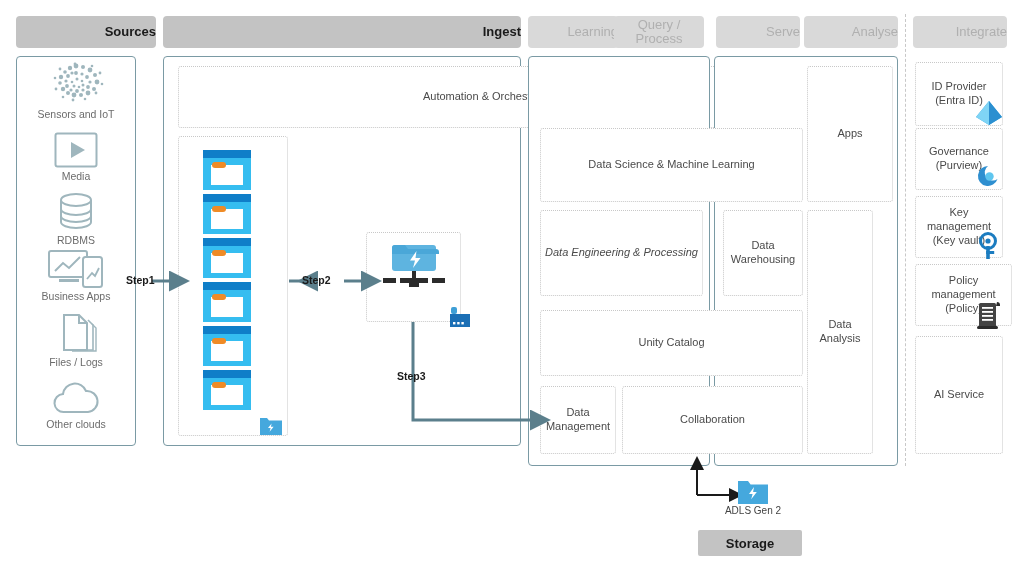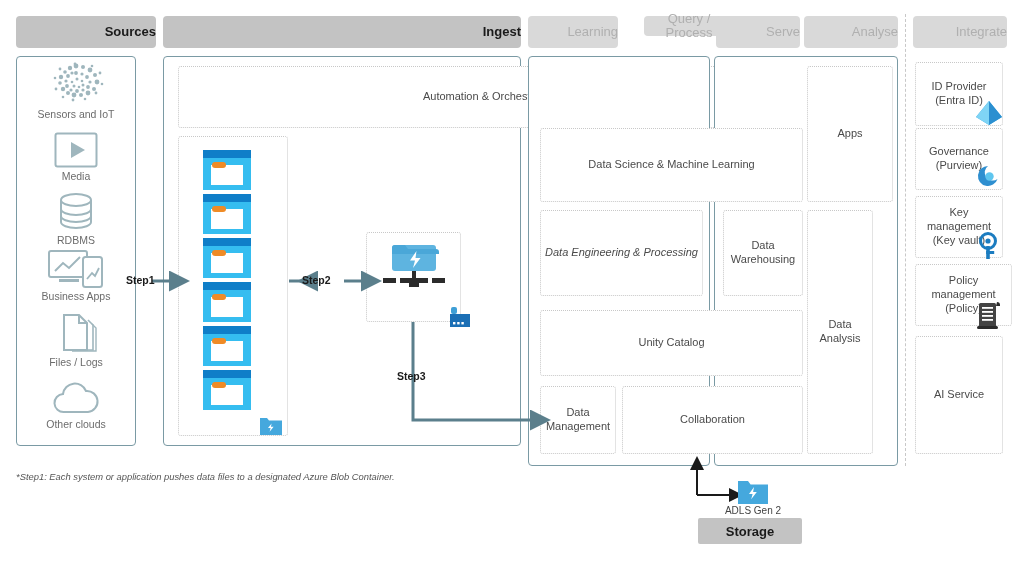--- a/index.html
+++ b/index.html
@@ -38,38 +38,38 @@
   
   .steplbl{position:absolute;font-size:10.5px;font-weight:bold;color:#1a1a1a;}
 
   
   .notes{position:absolute;left:16px;top:470px;width:700px;}
   .notes p{margin:0 0 5px 0;font-size:9.4px;font-style:italic;color:#555;
            line-height:1.55;}
 
   .storage-chip{position:absolute;background:#c3c3c3;color:#1a1a1a;
       font-weight:bold;font-size:13px;display:flex;align-items:center;
-      justify-content:center;border-radius:2px;}
+      justify-content:center;border-radius:2px;margin-top:12px;}
   .caption{position:absolute;font-size:10px;color:#444;text-align:center;}
   svg{display:block;overflow:visible;}
 </style>
 </head>
 <body>
 
 <div id="headers-layer">
     <div class="hdr hdr-strong" style="left: 16px; top: 16px; width: 140px; height: 32px;">
       <span>Sources</span>
     </div>
     <div class="hdr hdr-strong" style="left: 163px; top: 16px; width: 358px; height: 32px;">
       <span>Ingest</span>
     </div>
     <div class="hdr hdr-soft" style="left: 528px; top: 16px; width: 90px; height: 32px;">
       <span>Learning</span>
     </div>
-    <div class="hdr hdr-soft" style="left: 644px; top: 16px; width: 90px; height: 20px;">
+    <div class="hdr hdr-soft" style="left: 614px; top: 16px; width: 90px; height: 32px;">
       <span>Query / Process</span>
     </div>
     <div class="hdr hdr-soft" style="left: 716px; top: 16px; width: 84px; height: 32px;">
       <span>Serve</span>
     </div>
     <div class="hdr hdr-soft" style="left: 804px; top: 16px; width: 94px; height: 32px; padding-left: 46px;">
       <span>Analyse</span>
     </div>
     <div class="hdr hdr-soft" style="left: 913px; top: 16px; width: 94px; height: 32px;">
       <span>Integrate</span>
@@ -380,14 +380,13 @@
 <div class="abs" style="left:738px;top:477px;width:30px;height:27px;">
   <svg width="30" height="27" viewBox="0 0 30 27">
     <path d="M0 4 h10 l2.6 3.4 h17.4 V27 H0 Z" fill="#45a8dd"></path>
     <path d="M16 10 l-5 7 h3.6 l-1.4 5.2 l5.6-7.3 h-3.7 Z" fill="#fff"></path>
   </svg>
 </div>
 <div class="caption" style="left:703px;top:505px;width:100px;">ADLS Gen 2</div>
 <div class="storage-chip" style="left:698px;top:518px;width:104px;height:26px;">Storage</div>
 
 <div class="notes" id="notes-layer">
-    <p>*Step1:  Each system or application pushes data files to a designated Azure Blob Container.</p>
   </div>
 
 </body></html>

